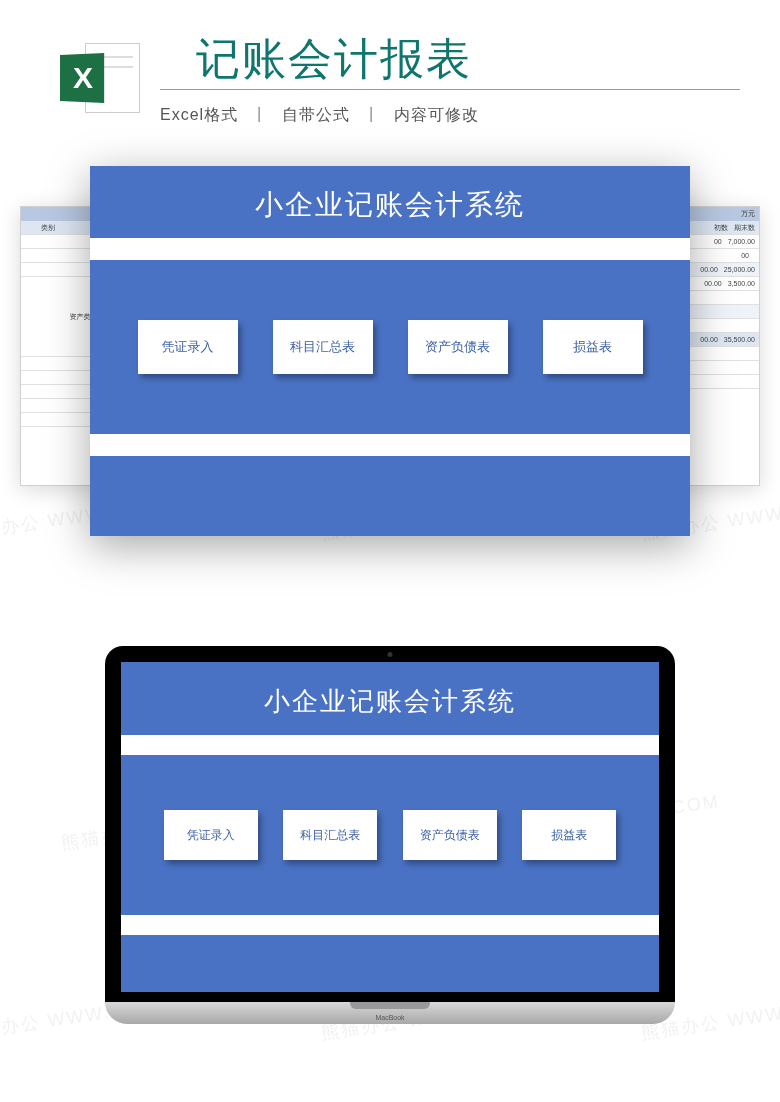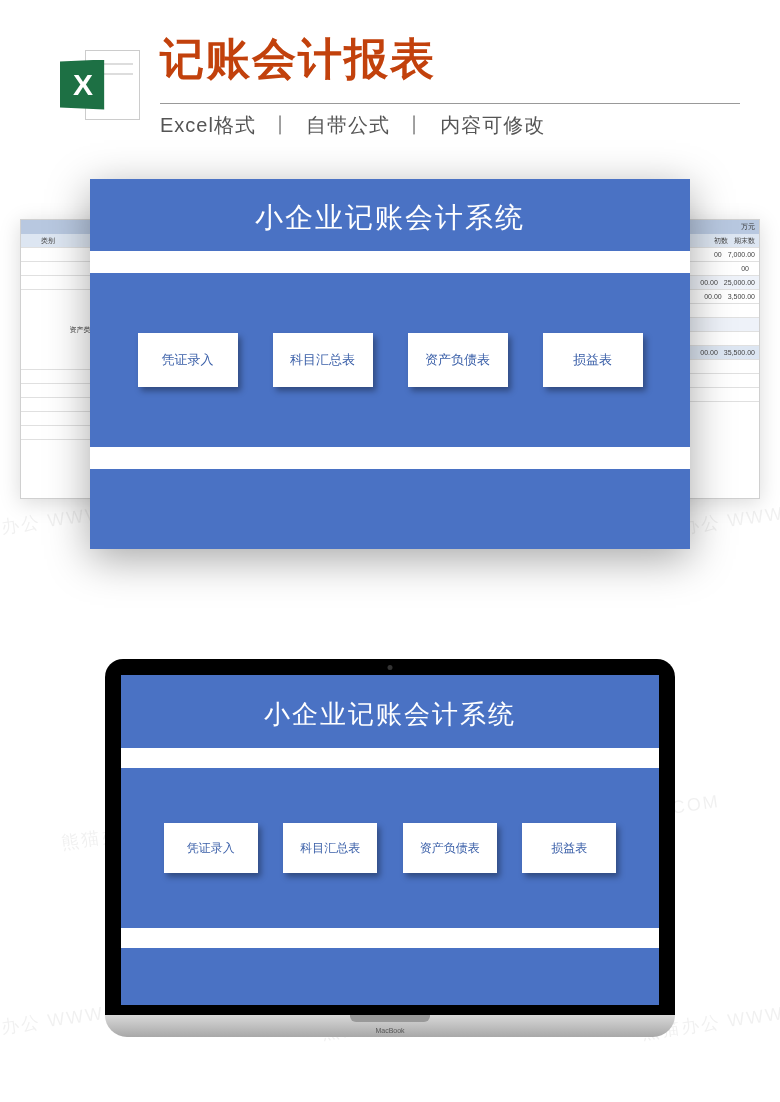--- a/index.html
+++ b/index.html
@@ -62,31 +62,32 @@
   color: #fff;
   display: flex;
   align-items: center;
   justify-content: center;
   font-size: 30px;
   font-weight: bold;
   clip-path: polygon(0 4%, 96% 0, 96% 100%, 0 96%);
 }
 .header-text { flex: 1; }
 .header-title {
-  color: #c2410c;
+  color: #0f766e;
   font-size: 44px;
-  font-weight: bold;
+  font-weight: normal;
   letter-spacing: 2px;
+  margin-left: 36px;
 }
 .header-sub {
   color: #555;
-  font-size: 20px;
-  margin-top: 14px;
+  font-size: 16px;
+  margin-top: 0;
   border-top: 1px solid #999;
-  padding-top: 8px;
+  padding-top: 15px;
   letter-spacing: 1px;
 }
 .header-sub span.sep { margin: 0 8px; color: #888; }
 
 
 .preview-area {
   position: relative;
   width: 100%;
   height: 400px;
   margin-top: 30px;

